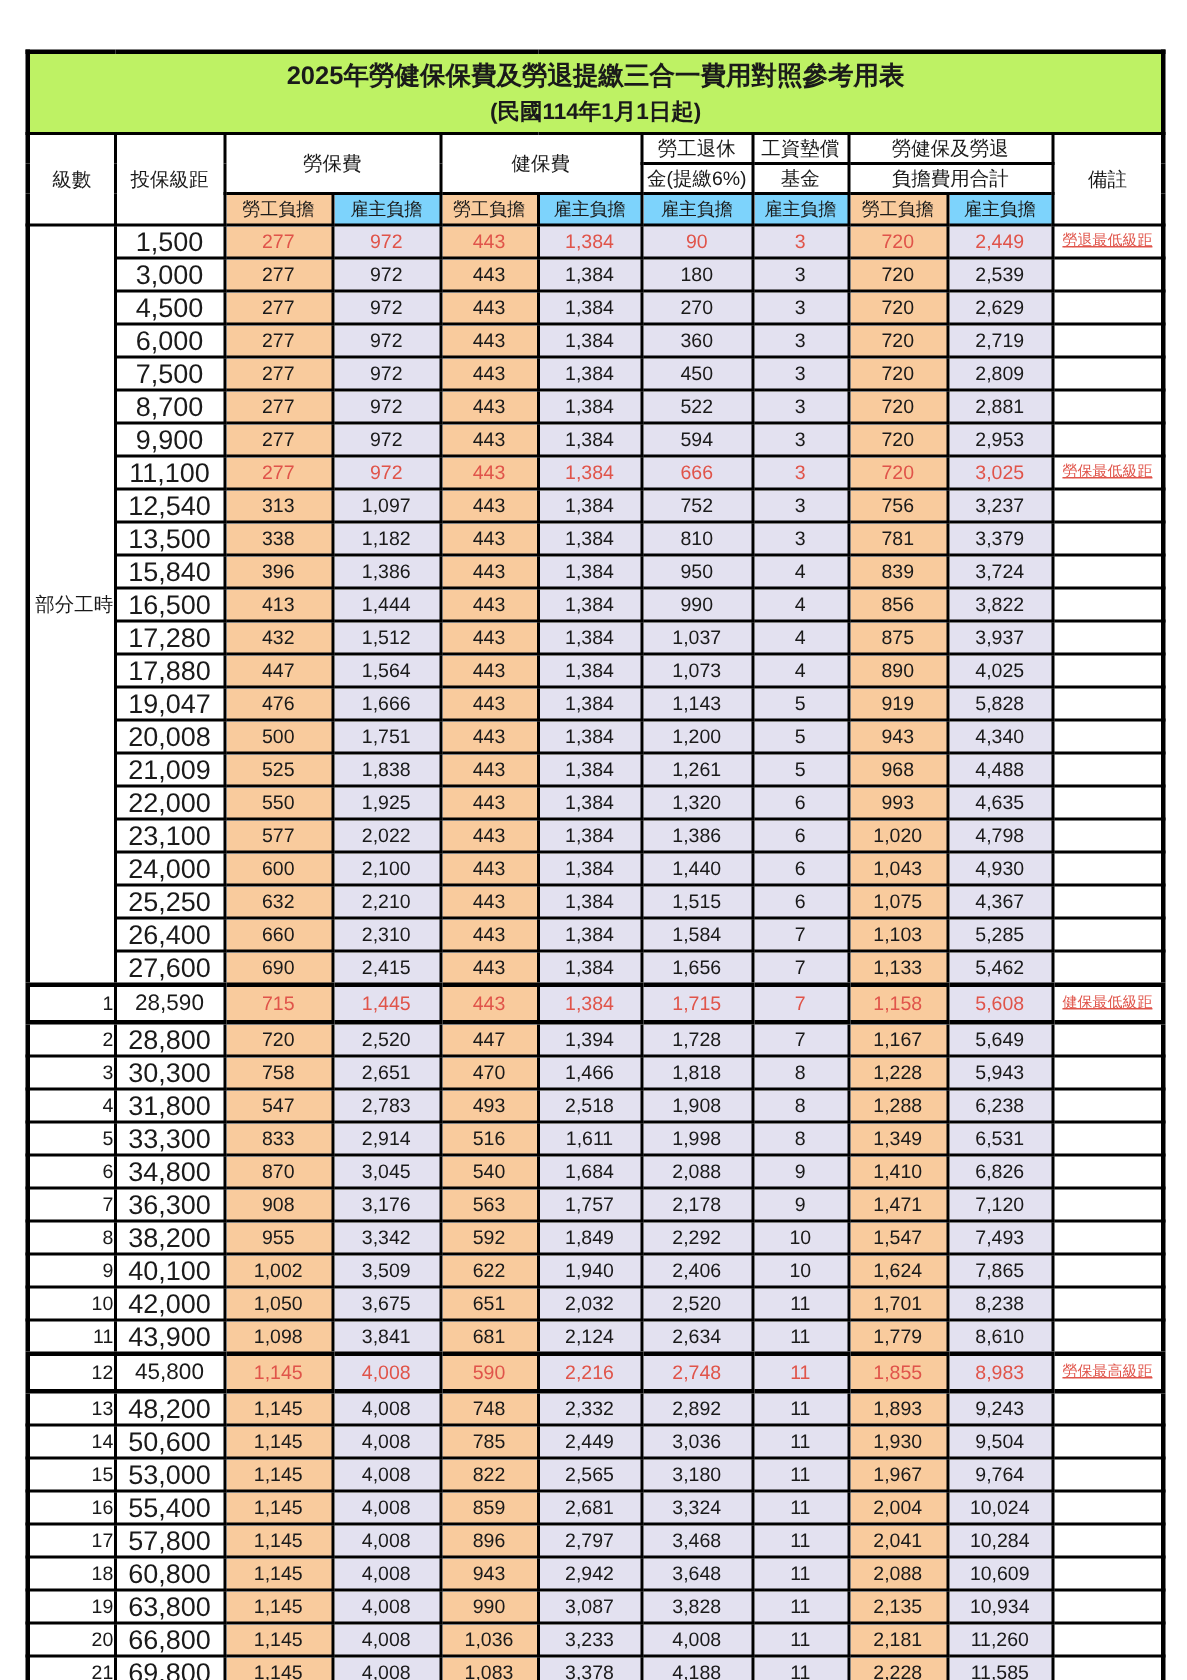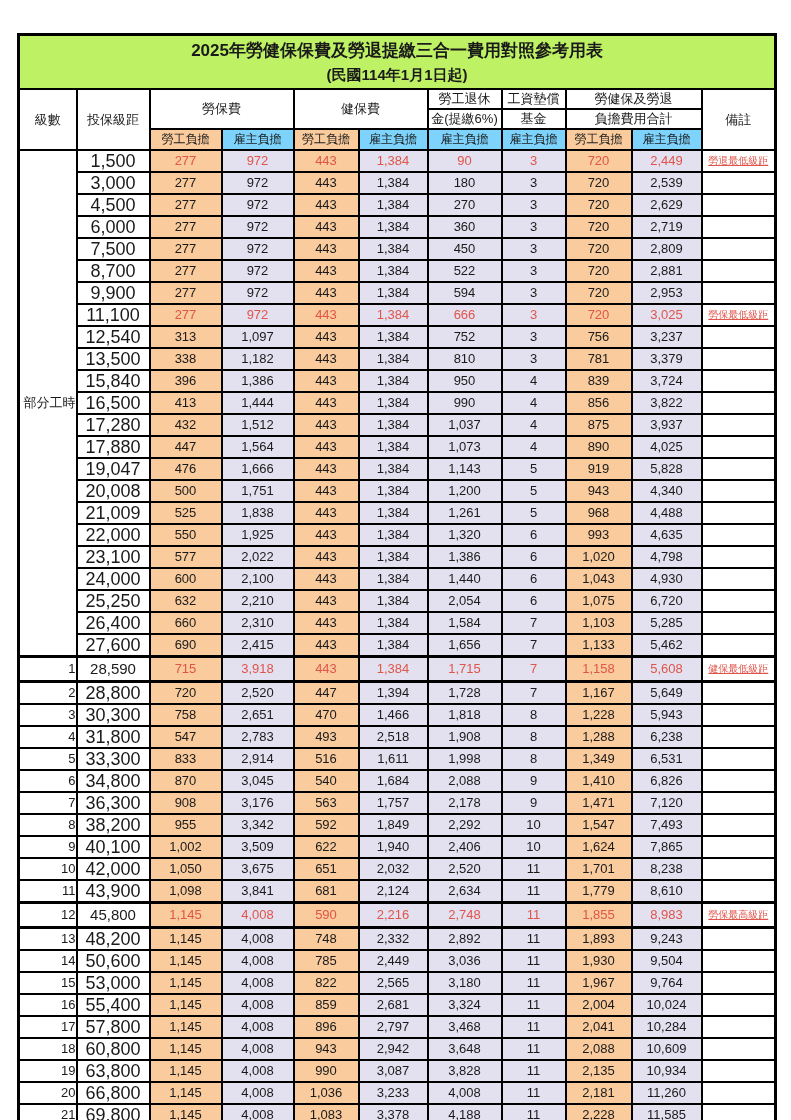--- a/index.html
+++ b/index.html
@@ -343,24 +343,24 @@
           <td class="val emp">1,043</td>
           <td class="val er">4,930</td>
           <td class="note"></td>
         </tr>
         <tr>
           <td class="salary">25,250</td>
           <td class="val emp">632</td>
           <td class="val er">2,210</td>
           <td class="val emp">443</td>
           <td class="val er">1,384</td>
-          <td class="val er">2,054</td>
+          <td class="val er">1,515</td>
           <td class="val er">6</td>
           <td class="val emp">1,075</td>
-          <td class="val er">6,720</td>
+          <td class="val er">4,367</td>
           <td class="note"></td>
         </tr>
         <tr>
           <td class="salary">26,400</td>
           <td class="val emp">660</td>
           <td class="val er">2,310</td>
           <td class="val emp">443</td>
           <td class="val er">1,384</td>
           <td class="val er">1,584</td>
           <td class="val er">7</td>
@@ -377,21 +377,21 @@
           <td class="val er">1,656</td>
           <td class="val er">7</td>
           <td class="val emp">1,133</td>
           <td class="val er">5,462</td>
           <td class="note"></td>
         </tr>
         <tr class="hl em">
           <td class="level">1</td>
           <td class="salary">28,590</td>
           <td class="val emp">715</td>
-          <td class="val er">3,918</td>
+          <td class="val er">1,445</td>
           <td class="val emp">443</td>
           <td class="val er">1,384</td>
           <td class="val er">1,715</td>
           <td class="val er">7</td>
           <td class="val emp">1,158</td>
           <td class="val er">5,608</td>
           <td class="note">健保最低級距</td>
         </tr>
         <tr>
           <td class="level">2</td>

